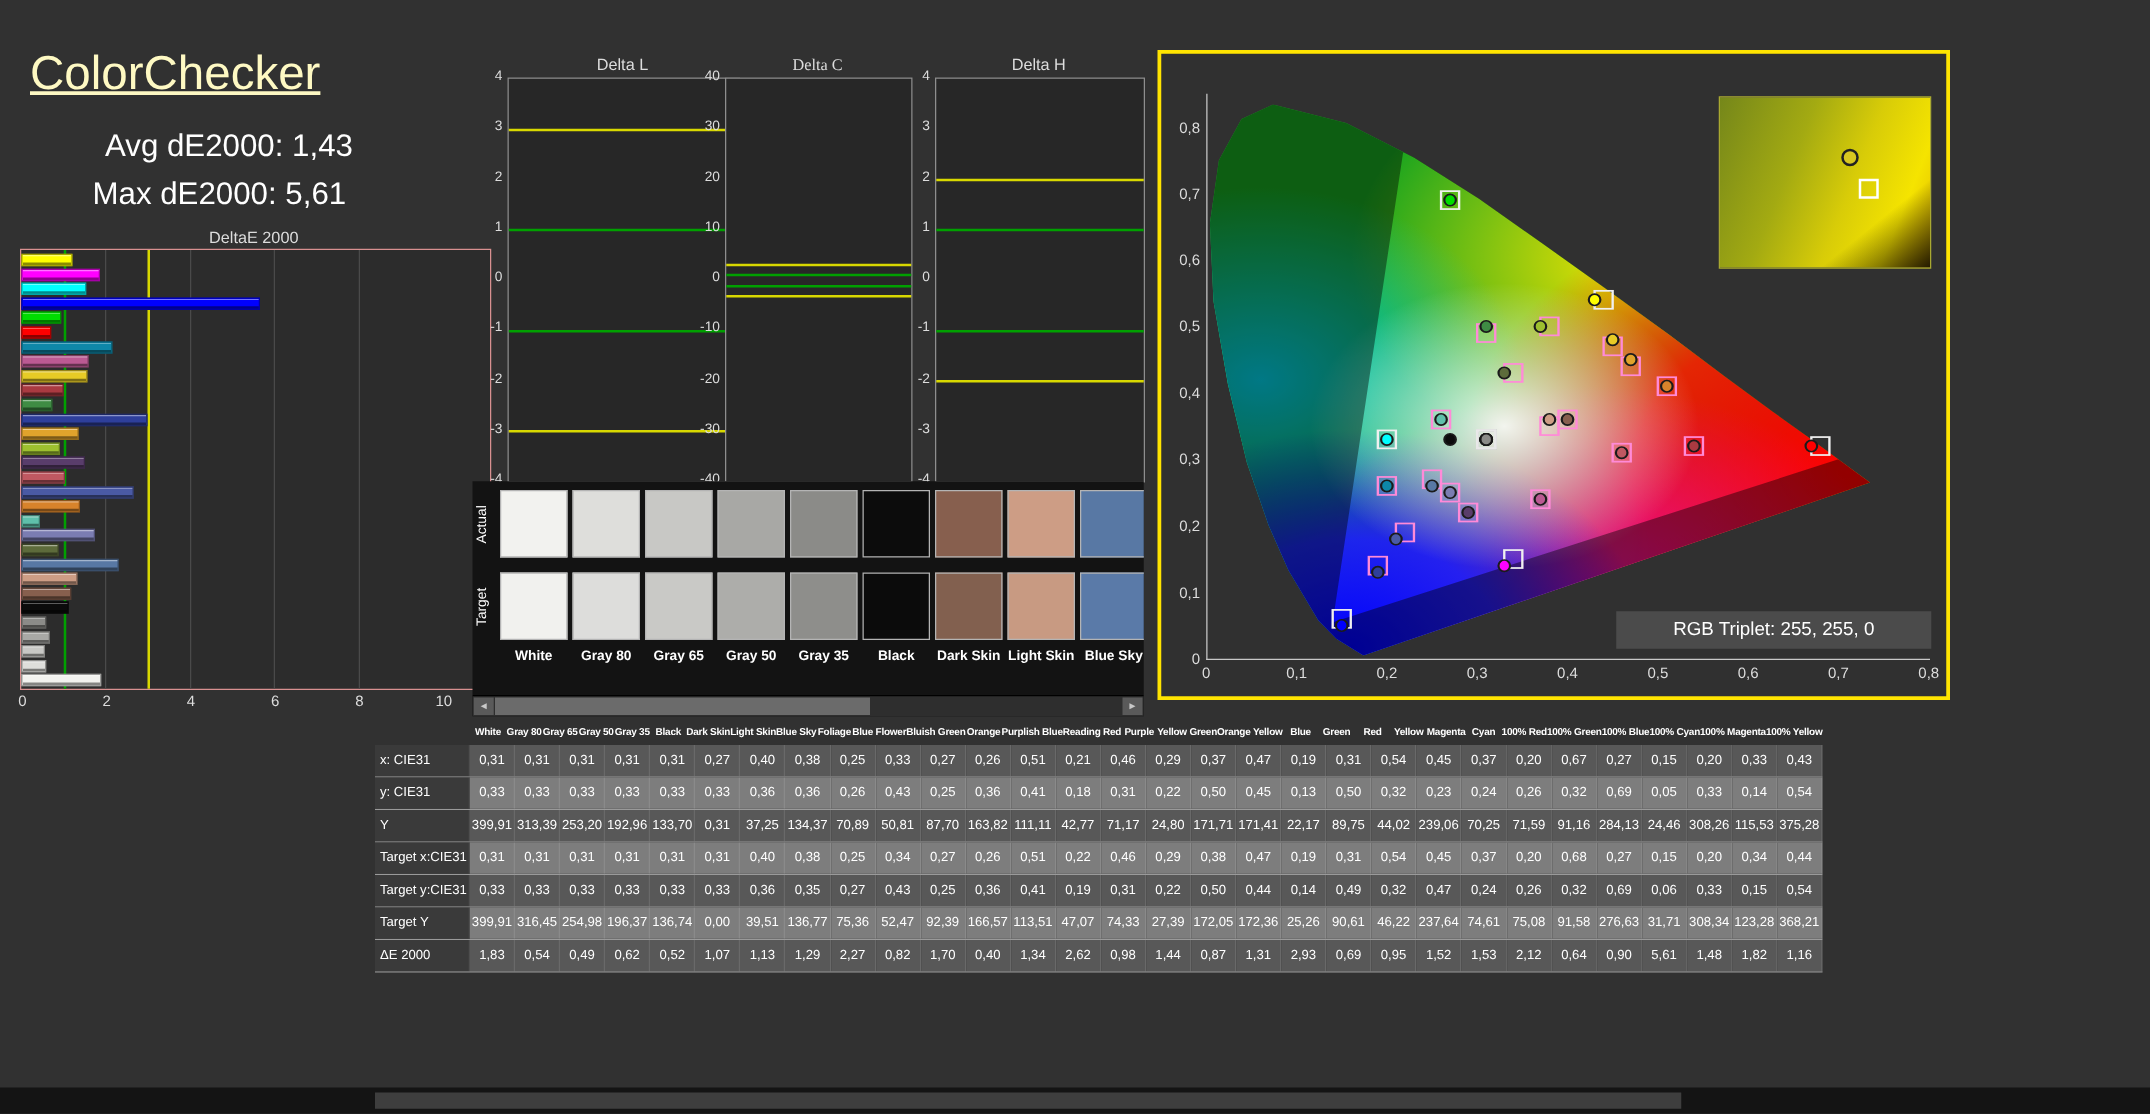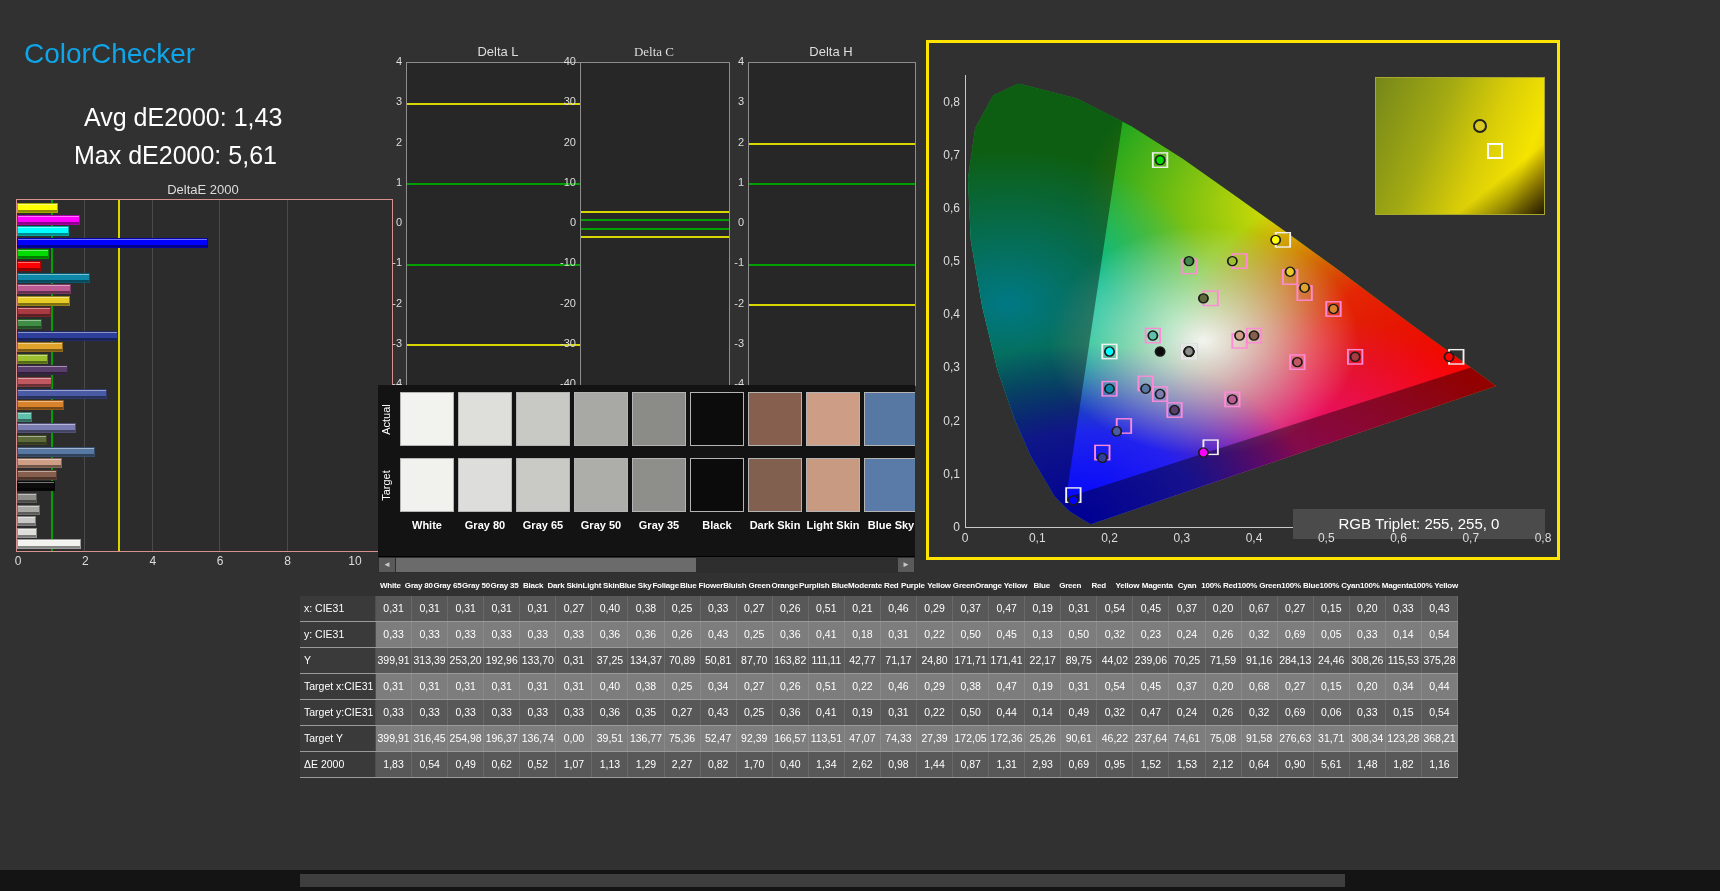--- a/index.html
+++ b/index.html
@@ -1,20 +1,20 @@
 <!DOCTYPE html>
 <html><head>
 <meta charset="utf-8">
 <style>
   html,body{margin:0;padding:0;background:#1d1d1d;}
   .app{position:relative;width:1720px;height:891px;background:#313131;overflow:hidden;
        font-family:"Liberation Sans","DejaVu Sans",sans-serif;color:#eee;}
 
   
-  .hdr-title{position:absolute;left:24px;top:38px;font-size:28px;color:#0ea5e9;}
+  .hdr-title{position:absolute;left:24px;top:38px;font-size:38px;color:#fef9c3;text-decoration:underline;}
   .hdr-avg{position:absolute;left:84px;top:103px;font-size:25px;color:#fff;}
   .hdr-max{position:absolute;left:74px;top:141px;font-size:25px;color:#fff;}
 
   
   .de-chart{position:absolute;left:14px;top:182px;width:382px;height:404px;}
   .de-title{position:absolute;left:0;top:0;width:378px;text-align:center;font-size:13px;color:#ddd;}
   .de-plot{position:absolute;left:2px;top:17px;width:375px;height:351px;border:1px solid #d89090;background:#2c2c2c;}
   .de-plot .vgrid{position:absolute;top:0;bottom:0;width:1px;background:#4a4a4a;}
   .de-plot .vline{position:absolute;top:0;bottom:0;width:2px;}
   .de-plot .bar{position:absolute;left:0;height:8px;
@@ -57,21 +57,21 @@
   #cie-svg{position:absolute;left:36px;top:32px;width:578px;height:452px;}
   .cylab{position:absolute;left:3px;width:28px;text-align:right;font-size:12px;color:#ddd;}
   .cxlab{position:absolute;top:488px;width:28px;text-align:center;font-size:12px;color:#ddd;}
   .cie-inset{position:absolute;right:12px;top:34px;width:168px;height:136px;border:1px solid #a8a830;
      background:
        linear-gradient(to top left, rgba(25,18,0,.95) 0%, rgba(25,18,0,0) 26%),
        linear-gradient(112deg,#75871a 0%,#a3aa12 35%,#d8cc08 60%,#f5e400 82%,#e0b800 100%);}
   .inset-circle{position:absolute;left:58%;top:30%;width:10px;height:10px;border-radius:50%;
      background:#d8c820;border:2px solid #222;}
   .inset-square{position:absolute;left:66%;top:48%;width:12px;height:12px;border:2px solid #fff;}
-  .rgb-box{position:absolute;right:12px;top:466px;width:252px;height:30px;background:#4b4b4b;
+  .rgb-box{position:absolute;right:12px;top:446px;width:252px;height:30px;background:#4b4b4b;
      color:#fff;font-size:15px;line-height:30px;text-align:center;margin-left:32px;}
 
   
   .current{position:absolute;left:14px;top:588px;width:280px;}
   .cr-title{font-size:24px;color:#f2f2f2;margin:0 0 16px 0;}
   .cr-item{font-size:22px;color:#fff;margin:0 0 15px 0;}
 
   
   .dtable{position:absolute;left:300px;top:576px;width:1158px;}
   .trow{display:grid;grid-template-columns:76px repeat(30,1fr);}
@@ -385,21 +385,21 @@
         <div class="tcell th">Gray 35</div>
         <div class="tcell th">Black</div>
         <div class="tcell th">Dark Skin</div>
         <div class="tcell th">Light Skin</div>
         <div class="tcell th">Blue Sky</div>
         <div class="tcell th">Foliage</div>
         <div class="tcell th">Blue Flower</div>
         <div class="tcell th">Bluish Green</div>
         <div class="tcell th">Orange</div>
         <div class="tcell th">Purplish Blue</div>
-        <div class="tcell th">Moderate Red</div>
+        <div class="tcell th">Reading Red</div>
         <div class="tcell th">Purple</div>
         <div class="tcell th">Yellow Green</div>
         <div class="tcell th">Orange Yellow</div>
         <div class="tcell th">Blue</div>
         <div class="tcell th">Green</div>
         <div class="tcell th">Red</div>
         <div class="tcell th">Yellow</div>
         <div class="tcell th">Magenta</div>
         <div class="tcell th">Cyan</div>
         <div class="tcell th">100% Red</div>

